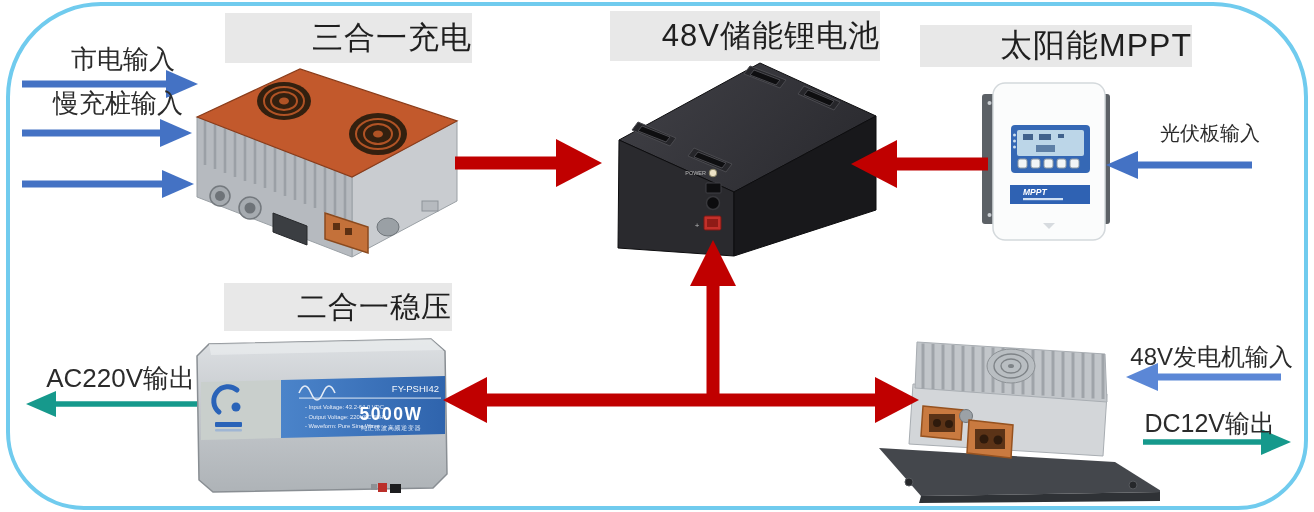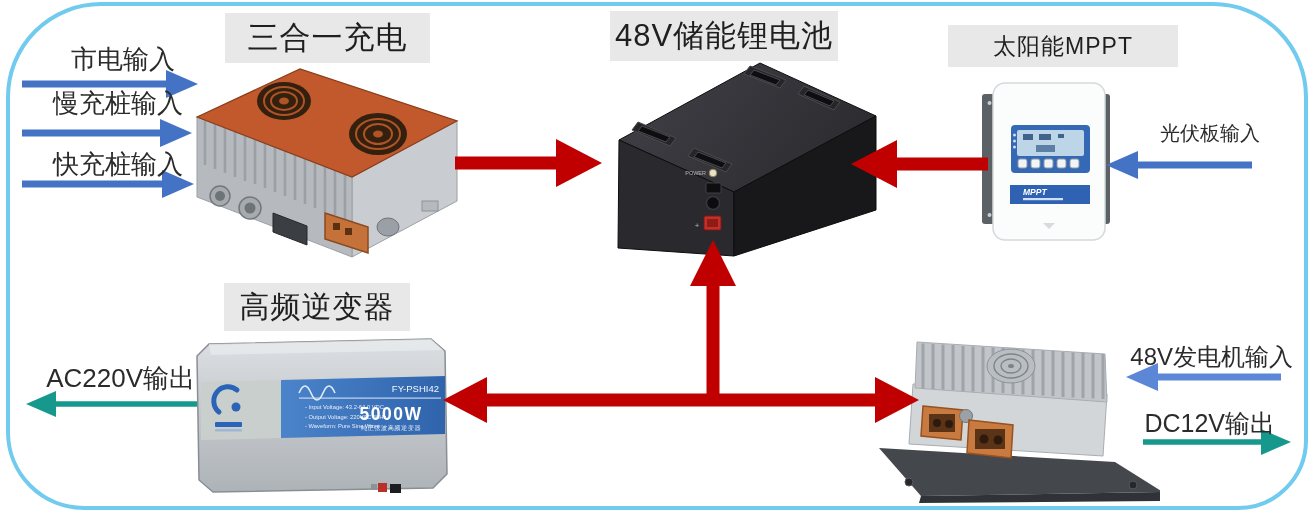--- a/index.html
+++ b/index.html
@@ -8,22 +8,22 @@
     font-family:"Liberation Sans","DejaVu Sans",sans-serif;
   }
   .layer{position:absolute;left:0;top:0;}
   #frame{
     position:absolute;left:6px;top:2px;width:1294px;height:500px;
     border:4px solid #70CBEE;border-radius:95px 95px 70px 78px;
     background:transparent;
   }
   .title-box{
     position:absolute;background:#E8E8E8;color:#1f1f1f;
-    display:flex;align-items:center;justify-content:center;
-    font-size:31px;letter-spacing:1px;white-space:nowrap;
+    display:flex;align-items:center;justify-content:flex-end;
+    font-size:31px;letter-spacing:1px;white-space:nowrap;padding-left:42px;
   }
   .io-label{
     position:absolute;color:#2b2b2b;font-size:26px;text-align:right;white-space:nowrap;
   }
   .dev{position:absolute;}
 </style>
 </head>
 <body>
 
 <div id="stage">
@@ -242,28 +242,27 @@
       <polygon points="713,240 690,286 736,286" fill="#C00000"></polygon>
     </g>
   </svg>
 
   <div class="title-box" style="left:225px;top:13px;width:205px;height:50px">
       <span>三合一充电</span>
     </div>
   <div class="title-box" style="left:610px;top:11px;width:228px;height:50px">
       <span>48V储能锂电池</span>
     </div>
-  <div class="title-box" style="left:948px;top:25px;width:230px;height:42px;font-size:23px">
+  <div class="title-box" style="left:920px;top:25px;width:230px;height:42px;font-size:32px">
       <span>太阳能MPPT</span>
     </div>
   <div class="title-box" style="left:224px;top:283px;width:186px;height:48px;font-size:30px">
-      <span>高频逆变器</span>
+      <span>二合一稳压</span>
     </div>
 
   <div class="io-label" style="left:35px;top:42px;width:140px">市电输入</div>
   <div class="io-label" style="left:28px;top:86px;width:155px">慢充桩输入</div>
-  <div class="io-label" style="left:28px;top:147px;width:155px">快充桩输入</div>
   <div class="io-label" style="left:1128px;top:120px;width:132px;font-size:20px">光伏板输入</div>
   <div class="io-label" style="left:1123px;top:341px;width:170px;font-size:24px">48V发电机输入</div>
   <div class="io-label" style="left:45px;top:361px;width:150px">AC220V输出</div>
   <div class="io-label" style="left:1143px;top:407px;width:132px;font-size:25px">DC12V输出</div>
 
 </div>
 
 </body></html>

